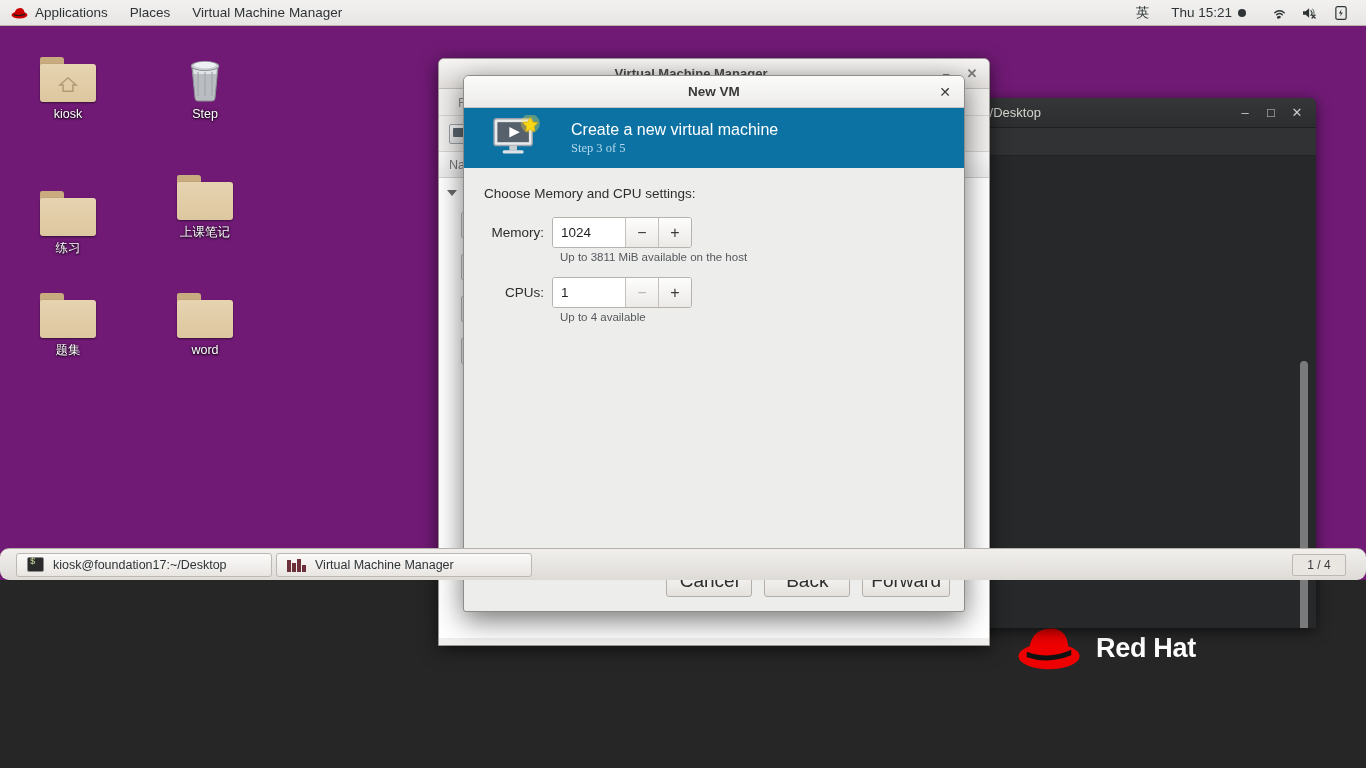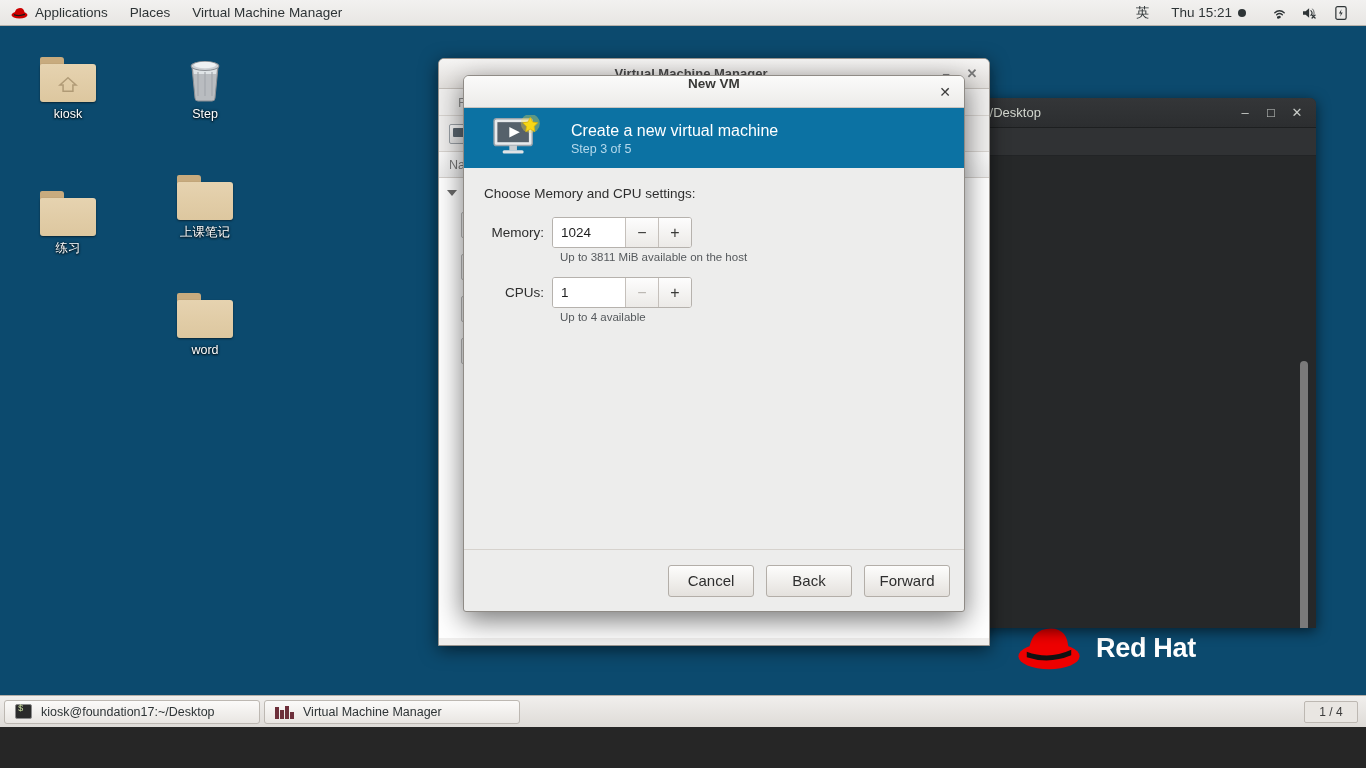--- a/index.html
+++ b/index.html
@@ -2,21 +2,21 @@
 <html><head>
 <meta charset="utf-8">
 <style>
   * { box-sizing: border-box; margin: 0; padding: 0; }
   html, body {
     width: 1366px; height: 768px;
     overflow: hidden;
     font-family: "Liberation Sans", sans-serif;
     background: #262626;
   }
-  #screen { position: relative; width: 1366px; height: 727px; background: #0c4a6e; }
+  #screen { position: relative; width: 1366px; height: 580px; background: #701a75; }
 
   
   #top-panel {
     position: absolute; top: 0; left: 0; width: 1366px; height: 26px;
     background: linear-gradient(#f2f1f0, #e8e6e3);
     border-bottom: 1px solid #b8b2ab;
     display: flex; align-items: center;
     font-size: 13.5px; color: #2e3436;
   }
   .panel-item { padding: 0 11px; height: 26px; display: flex; align-items: center; gap: 7px; cursor: default; }
@@ -111,32 +111,32 @@
 
   
   #newvm-dialog {
     position:absolute; left:463px; top:75px; width:502px; height:537px;
     background:#ededec; border:1px solid #8f8b86; border-radius:6px 6px 3px 3px;
     box-shadow: 0 8px 28px rgba(0,0,0,0.55);
     display:flex; flex-direction:column; overflow:hidden;
   }
   #newvm-titlebar {
     height:32px; background:linear-gradient(#fbfbfa,#ecebe9);
-    border-bottom:1px solid #c9c4bf; display:flex; position:relative;
+    border-bottom:1px solid #c9c4bf; display:flex; align-items:center; position:relative;
   }
   #newvm-title { flex:1; text-align:center; font-size:13.5px; font-weight:bold; color:#3a3a38; }
   #newvm-close { position:absolute; right:8px; top:5px; width:22px;height:22px;
                  display:flex;align-items:center;justify-content:center;color:#3c3c3c;font-size:14px;
                  border-radius:3px; }
   #newvm-banner {
     height:60px; background:#0c72a3; display:flex; align-items:center; gap:31px; padding:0 28px;
     color:#ffffff;
   }
   #banner-text h2 { font-size:16px; font-weight:normal; line-height:19px; }
-  #banner-step { font-size:12.5px; color:#b4d9ec; margin-top:2px; }
+  #banner-step { font-size:12.5px; color:#b4d9ec; margin-top:2px;font-family:Liberation Serif, serif; }
   #newvm-body { flex:1; padding:18px 16px 0 20px; }
   #prompt-line { font-size:13.5px; color:#2e2e2e; margin-bottom:16px; }
   .field-row { display:flex; align-items:center; margin-bottom:3px; }
   .field-label { width:68px; text-align:right; padding-right:8px; font-size:13.5px; color:#2e2e2e; }
   .spin {
     display:flex; align-items:stretch; height:31px;
     border:1px solid #b6b2ad; border-radius:3px; overflow:hidden; background:#fff;
   }
   .spin input {
     width:72px; border:none; outline:none; padding:0 8px; font-size:13.5px;
@@ -149,34 +149,34 @@
   }
   .spin-btn.disabled { color:#b9b5b0; }
   .field-hint { margin:2px 0 14px 76px; font-size:11.5px; color:#55595c; }
   #newvm-footer {
     height:62px; display:flex; align-items:center; justify-content:flex-end;
     gap:12px; padding:0 14px; border-top:1px solid #d6d2cd;
   }
   .dlg-btn {
     min-width:86px; height:32px; padding:0 8px;
     background:linear-gradient(#fdfdfc,#e4e1dd); border:1px solid #b3aea8; border-radius:3px;
-    font-size:15px; color:#2e2e2e; font-family:"Liberation Sans", sans-serif;
+    font-size:19px; color:#2e2e2e; font-family:"Liberation Sans", sans-serif;
   }
 
   
   #rhel-brand { position:absolute; left:1016px; top:622px; display:flex; align-items:center; gap:14px; }
   #rhel-words { color:#ffffff; line-height:1.02; }
   #rhel-line1 { font-size:27px; font-weight:bold; letter-spacing:-0.3px; }
   #rhel-line2 { font-size:26px; font-weight:normal; letter-spacing:-0.2px; }
 
   
   #taskbar {
     position:absolute; left:0; bottom:0; width:1366px; height:32px;
     background:linear-gradient(#f1efed, #dedbd7);
-    border-top:1px solid #b5afa8; display:flex; align-items:center; padding:0 4px;
+    border-top:1px solid #b5afa8; display:flex; align-items:center; padding:0 16px;border-radius:9px;
   }
   .task-btn {
     display:flex; align-items:center; gap:9px; height:24px; padding:0 10px; margin-right:4px;
     background:linear-gradient(#fbfaf9,#e9e6e2); border:1px solid #bdb8b2; border-radius:3px;
     font-size:12.5px; color:#2e3436; width:256px;
   }
   .task-icon-term { width:17px;height:15px;background:#2b2b2b;border:1px solid #8a8a8a;border-radius:2px;
                     position:relative; }
   .task-icon-term:after{content:"$";position:absolute;left:2px;top:-1px;color:#cfe3a3;font-size:9px;
                         font-family:"Liberation Mono", monospace;}
@@ -288,20 +288,29 @@
   <div class="desk-icon" style="left:157px; top:160px;">
     <div class="glyph">
       <div class="folder">
           <div class="tab"></div>
           <div class="body"></div>
         </div>
     </div>
     <div class="label">上课笔记</div>
   </div>
 
+  <div class="desk-icon" style="left:20px; top:278px;">
+    <div class="glyph">
+      <div class="folder">
+          <div class="tab"></div>
+          <div class="body"></div>
+        </div>
+    </div>
+    <div class="label">题集</div>
+  </div>
 
   <div class="desk-icon" style="left:157px; top:278px;">
     <div class="glyph">
       <div class="folder">
           <div class="tab"></div>
           <div class="body"></div>
         </div>
     </div>
     <div class="label">word</div>
   </div>

